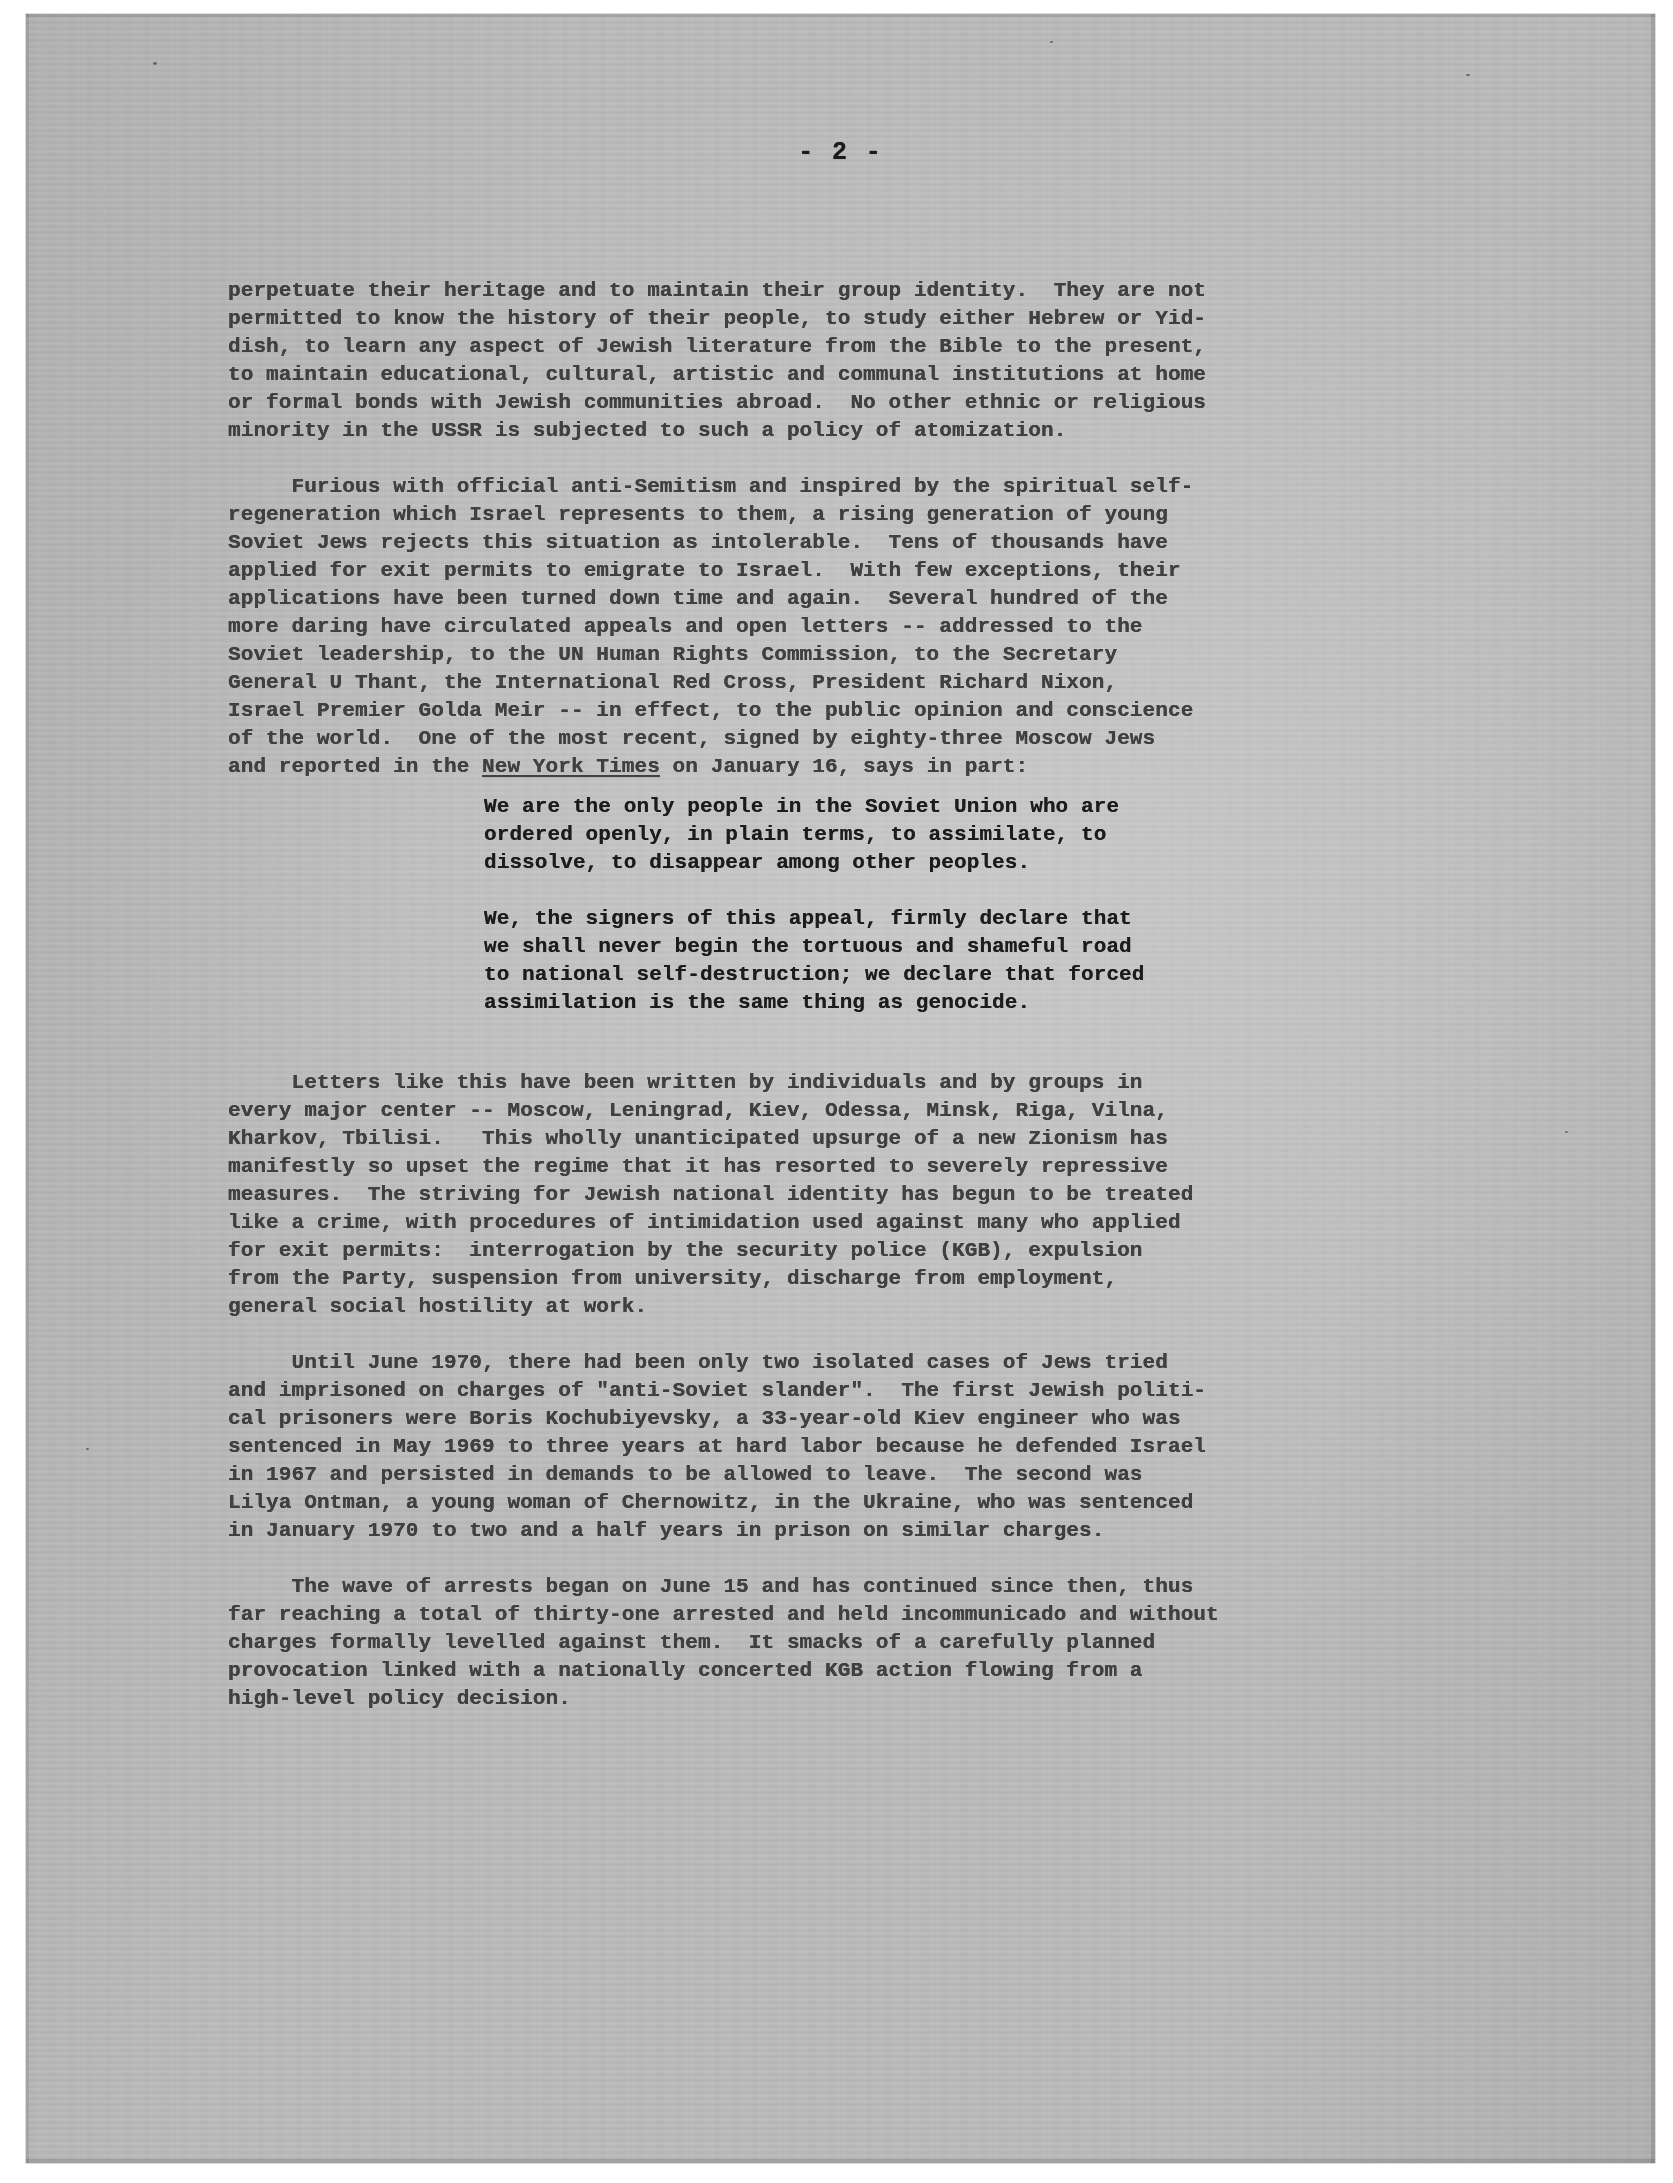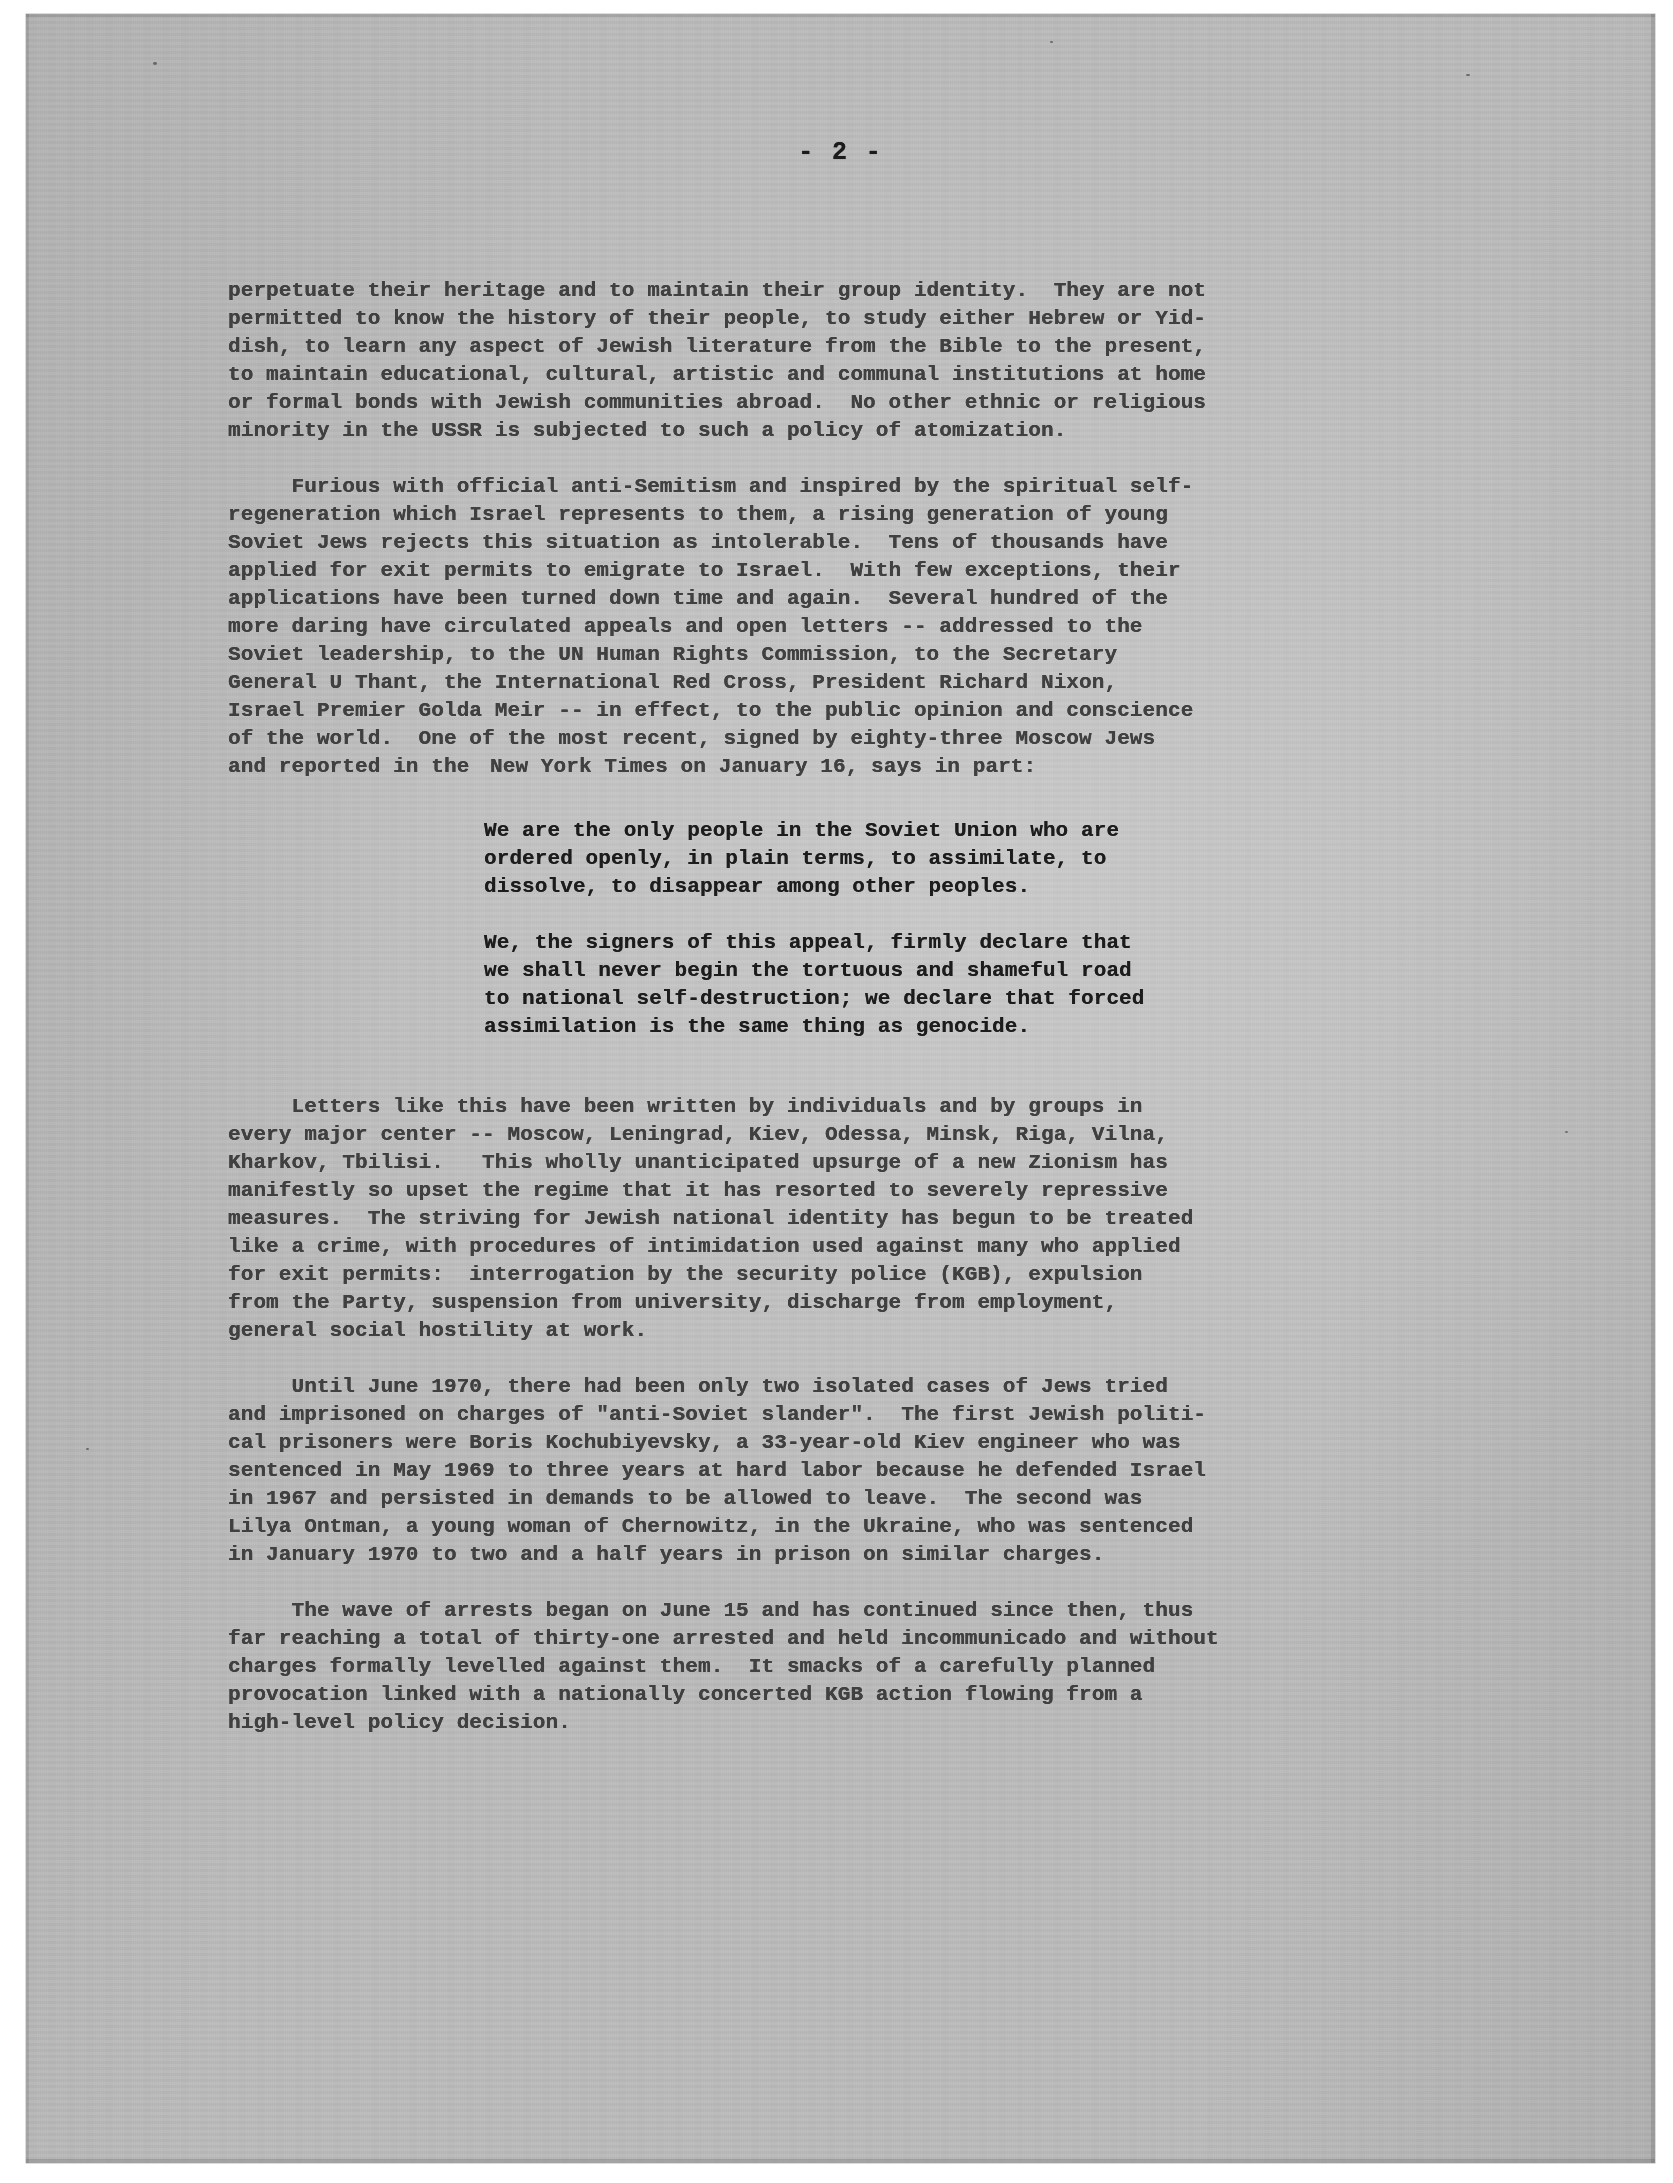--- a/index.html
+++ b/index.html
@@ -122,41 +122,41 @@
     white-space: pre-wrap;
     color: #404040;
     font-weight: 700;
     text-shadow: 0 0 0.6px rgba(0,0,0,0.55), 0.2px 0.2px 0.6px rgba(0,0,0,0.28);
     margin: 0;
   }
 
   .para + .para { margin-top: 28px; }
 
   .quote-block {
-    margin-top: 36px;
+    margin-top: 12px;
     margin-left: 256px;
   }
   .quote-para {
     font-size: 21px;
     line-height: 28px;
     letter-spacing: 0.1px;
     white-space: pre-wrap;
     color: #1c1c1c;
     font-weight: 700;
     text-shadow: 0 0 0.6px rgba(0,0,0,0.55), 0.2px 0.2px 0.6px rgba(0,0,0,0.28);
     margin: 0;
   }
   .quote-para + .quote-para { margin-top: 28px; }
 
   .after-quote { margin-top: 52px; }
 
   .underline-run {
+    text-decoration: underline;
     text-decoration-thickness: 1.9px;
     text-underline-offset: 3.1px;
-    margin-left: 8px;
   }
 </style>
 </head>
 <body>
 
 <div class="scan-viewport">
 
   <div class="paper">
 
     <div class="edge edge-top"></div>

